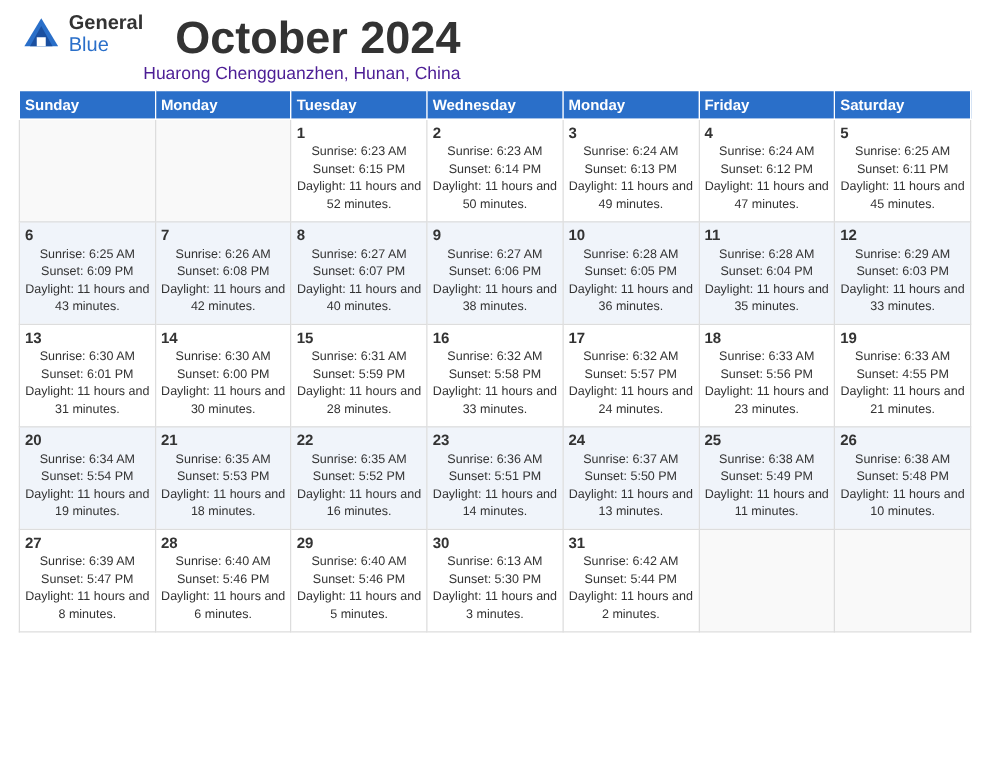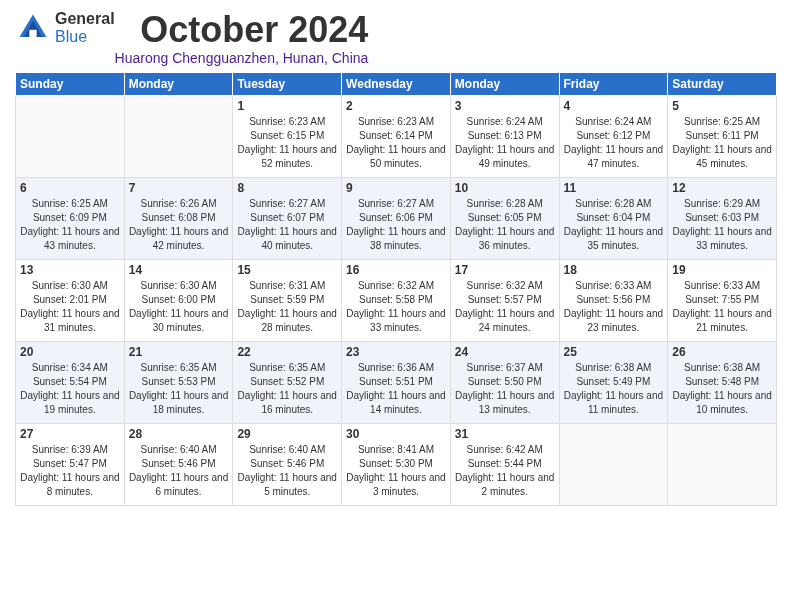--- a/index.html
+++ b/index.html
@@ -189,21 +189,21 @@
             <div class="day-info"><span>Sunrise: 6:28 AM</span><br><span>Sunset: 6:04 PM</span><br><span>Daylight: 11 hours and 35 minutes.</span></div>
           </td>
           <td>
             <span class="day-number">12</span>
             <div class="day-info"><span>Sunrise: 6:29 AM</span><br><span>Sunset: 6:03 PM</span><br><span>Daylight: 11 hours and 33 minutes.</span></div>
           </td>
         </tr>
         <tr>
           <td>
             <span class="day-number">13</span>
-            <div class="day-info"><span>Sunrise: 6:30 AM</span><br><span>Sunset: 2:01 PM</span><br><span>Daylight: 11 hours and 31 minutes.</span></div>
+            <div class="day-info"><span>Sunrise: 6:30 AM</span><br><span>Sunset: 6:01 PM</span><br><span>Daylight: 11 hours and 31 minutes.</span></div>
           </td>
           <td>
             <span class="day-number">14</span>
             <div class="day-info"><span>Sunrise: 6:30 AM</span><br><span>Sunset: 6:00 PM</span><br><span>Daylight: 11 hours and 30 minutes.</span></div>
           </td>
           <td>
             <span class="day-number">15</span>
             <div class="day-info"><span>Sunrise: 6:31 AM</span><br><span>Sunset: 5:59 PM</span><br><span>Daylight: 11 hours and 28 minutes.</span></div>
           </td>
           <td>
@@ -213,21 +213,21 @@
           <td>
             <span class="day-number">17</span>
             <div class="day-info"><span>Sunrise: 6:32 AM</span><br><span>Sunset: 5:57 PM</span><br><span>Daylight: 11 hours and 24 minutes.</span></div>
           </td>
           <td>
             <span class="day-number">18</span>
             <div class="day-info"><span>Sunrise: 6:33 AM</span><br><span>Sunset: 5:56 PM</span><br><span>Daylight: 11 hours and 23 minutes.</span></div>
           </td>
           <td>
             <span class="day-number">19</span>
-            <div class="day-info"><span>Sunrise: 6:33 AM</span><br><span>Sunset: 7:55 PM</span><br><span>Daylight: 11 hours and 21 minutes.</span></div>
+            <div class="day-info"><span>Sunrise: 6:33 AM</span><br><span>Sunset: 4:55 PM</span><br><span>Daylight: 11 hours and 21 minutes.</span></div>
           </td>
         </tr>
         <tr class="cal-row-alt">
           <td>
             <span class="day-number">20</span>
             <div class="day-info"><span>Sunrise: 6:34 AM</span><br><span>Sunset: 5:54 PM</span><br><span>Daylight: 11 hours and 19 minutes.</span></div>
           </td>
           <td>
             <span class="day-number">21</span>
             <div class="day-info"><span>Sunrise: 6:35 AM</span><br><span>Sunset: 5:53 PM</span><br><span>Daylight: 11 hours and 18 minutes.</span></div>
@@ -261,21 +261,21 @@
           <td>
             <span class="day-number">28</span>
             <div class="day-info"><span>Sunrise: 6:40 AM</span><br><span>Sunset: 5:46 PM</span><br><span>Daylight: 11 hours and 6 minutes.</span></div>
           </td>
           <td>
             <span class="day-number">29</span>
             <div class="day-info"><span>Sunrise: 6:40 AM</span><br><span>Sunset: 5:46 PM</span><br><span>Daylight: 11 hours and 5 minutes.</span></div>
           </td>
           <td>
             <span class="day-number">30</span>
-            <div class="day-info"><span>Sunrise: 8:41 AM</span><br><span>Sunset: 5:30 PM</span><br><span>Daylight: 11 hours and 3 minutes.</span></div>
+            <div class="day-info"><span>Sunrise: 6:13 AM</span><br><span>Sunset: 5:30 PM</span><br><span>Daylight: 11 hours and 3 minutes.</span></div>
           </td>
           <td>
             <span class="day-number">31</span>
             <div class="day-info"><span>Sunrise: 6:42 AM</span><br><span>Sunset: 5:44 PM</span><br><span>Daylight: 11 hours and 2 minutes.</span></div>
           </td>
           <td class="empty"></td>
           <td class="empty"></td>
         </tr>
       </tbody>
   </table>

